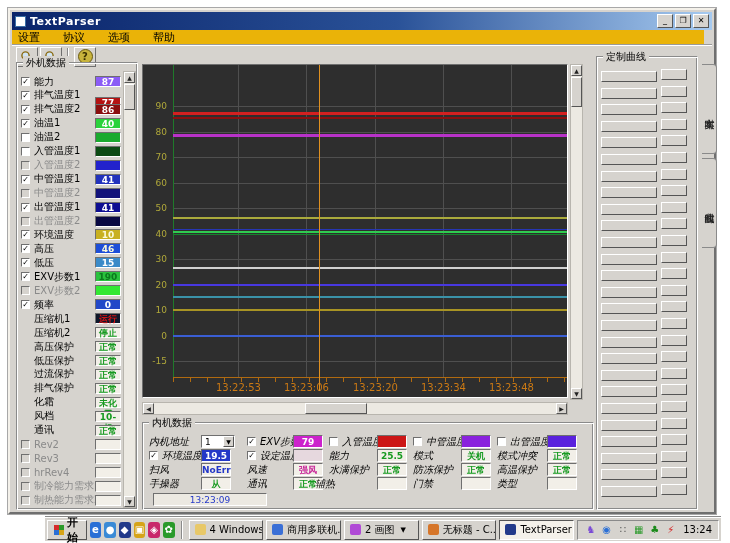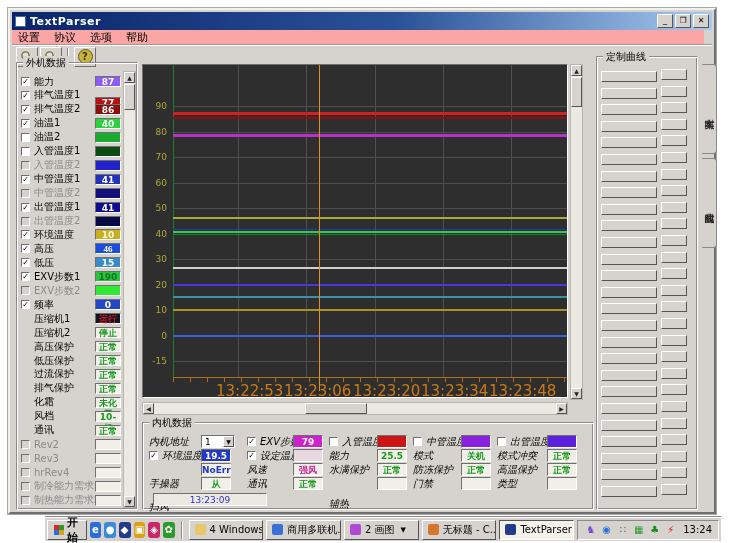--- a/index.html
+++ b/index.html
@@ -8,21 +8,21 @@
 .win{position:absolute;left:8px;top:8px;width:708px;height:506px;background:#d6d3ce;
   border:2px solid;border-color:#f4f1ea #6f6f6f #6f6f6f #f4f1ea;box-shadow:0 0 0 1px #a8a8a8;}
 .titlebar{position:absolute;left:2px;top:2px;right:2px;height:18px;
   background:linear-gradient(90deg,#0a246a 0%,#2a5298 55%,#a6caf0 100%);
   display:flex;align-items:center;padding:0 3px;color:#fff;}
 .app-ico{width:11px;height:11px;background:#fff;border:1px solid #3a6ea5;margin-right:4px;}
 .title-text{font-weight:bold;font-size:11px;letter-spacing:.5px;}
 .winbtns{margin-left:auto;display:flex;gap:2px;}
 .wbtn{width:16px;height:14px;background:#d6d3ce;border:1px solid;border-color:#fff #555 #555 #fff;
   font-size:8px;line-height:11px;text-align:center;color:#000;}
-.menubar{position:absolute;left:2px;top:20px;right:10px;height:14px;display:flex;gap:14px;padding:0 6px;align-items:center;background:#fca5a5;}
+.menubar{position:absolute;left:2px;top:20px;right:10px;height:14px;display:flex;gap:23px;padding:0 6px;align-items:center;background:#eab308;}
 .menu-item{font-size:11px;}
 .toolbar{position:absolute;left:2px;top:34px;right:2px;height:24px;border-top:1px solid #9a9a9a;box-shadow:inset 0 1px 0 #fff;display:flex;align-items:center;padding:0 4px;gap:2px;}
 .tbtn{width:22px;height:20px;background:#d6d3ce;border:1px solid;border-color:#fff #6f6f6f #6f6f6f #fff;display:flex;align-items:center;justify-content:center;}
 .tsep{width:2px;height:18px;border-left:1px solid #8a8a8a;border-right:1px solid #fff;margin:0 3px;}
 .helpico{width:15px;height:15px;border-radius:50%;background:#c8b43c;border:1px solid #6a5a10;color:#3a3000;font-weight:bold;font-size:10px;line-height:13px;text-align:center;}
 .group{position:absolute;border:1px solid;border-color:#8a8a8a #fff #fff #8a8a8a;box-shadow:inset 1px 1px 0 #fff, inset -1px -1px 0 #8a8a8a;}
 .group-label{position:absolute;top:-7px;left:6px;background:#d6d3ce;padding:0 3px;font-size:10px;}
 
 .sb-row{position:absolute;left:4px;right:16px;height:13px;display:flex;align-items:center;}
 .cb{width:9px;height:9px;background:#fff;border:1px solid;border-color:#6f6f6f #fff #fff #6f6f6f;font-size:8px;line-height:7px;text-align:center;margin-right:4px;flex:none;color:#000;}
@@ -34,21 +34,21 @@
 
 .vscroll{position:absolute;width:13px;background:#ece9e2;border:1px solid #b8b5ae;}
 .hscroll{position:absolute;height:13px;background:#ece9e2;border:1px solid #b8b5ae;}
 .sarrow{position:absolute;width:11px;height:11px;background:#d6d3ce;border:1px solid;border-color:#fff #555 #555 #fff;font-size:6px;line-height:10px;text-align:center;color:#222;}
 .sthumb{position:absolute;background:#d6d3ce;border:1px solid;border-color:#fff #555 #555 #fff;}
 
 .chart{position:absolute;left:132px;top:54px;width:426px;height:334px;background:#2e2e2e;border:1px solid;border-color:#6f6f6f #fff #fff #6f6f6f;overflow:hidden;}
 .gl-h{position:absolute;height:1px;background:#4f4f4f;}
 .gl-v{position:absolute;width:1px;background:#4f4f4f;}
 .ylab{position:absolute;width:24px;text-align:right;font-size:9px;color:#b0a83a;}
-.xlab{position:absolute;font-size:15px;color:#cc7a14;}
+.xlab{position:absolute;font-size:10px;color:#cc7a14;}
 .series{position:absolute;}
 .cursorline{position:absolute;width:1px;background:#e09020;}
 .axisline{position:absolute;height:1px;background:#b06a10;}
 .axistick{position:absolute;width:1px;height:4px;background:#b06a10;}
 .edgeline{position:absolute;width:1px;background:#1f7a2a;}
 
 .bp-label{position:absolute;font-size:10px;white-space:nowrap;display:flex;align-items:center;height:13px;font-style:italic;}
 .bp-cell{position:absolute;width:30px;height:13px;font-size:9px;line-height:12px;text-align:center;font-weight:bold;
   border:1px solid;border-color:#6f6f6f #fff #fff #6f6f6f;}
 .bp-drop{position:absolute;width:34px;height:13px;background:#fff;border:1px solid;border-color:#6f6f6f #fff #fff #6f6f6f;font-size:9px;line-height:12px;padding-left:3px;}
@@ -176,21 +176,21 @@
             <span class="sb-badge" style="background: rgb(8, 8, 66); color: rgb(255, 255, 255);"></span>
           </div>
           <div class="sb-row" style="top: 165.45px;">
             <span class="cb">✓</span>
             <span class="sb-label">环境温度</span>
             <span class="sb-badge" style="background: rgb(200, 176, 32); color: rgb(250, 250, 218);">10</span>
           </div>
           <div class="sb-row" style="top: 179.4px;">
             <span class="cb">✓</span>
             <span class="sb-label">高压</span>
-            <span class="sb-badge" style="background: #1d4ed8; color: rgb(250, 250, 218); font-family: Liberation Serif, serif;">46</span>
+            <span class="sb-badge" style="background: #1d4ed8; color: rgb(250, 250, 218);">46</span>
           </div>
           <div class="sb-row" style="top: 193.35px;">
             <span class="cb">✓</span>
             <span class="sb-label">低压</span>
             <span class="sb-badge" style="background: rgb(58, 138, 200); color: rgb(255, 255, 255);">15</span>
           </div>
           <div class="sb-row" style="top: 207.3px;">
             <span class="cb">✓</span>
             <span class="sb-label">EXV步数1</span>
             <span class="sb-badge" style="background: rgb(42, 194, 62); color: rgb(12, 122, 30);">190</span>
@@ -372,21 +372,21 @@
     <div class="group" style="left:132px;top:412px;width:452px;height:88px;">
       <span class="group-label">内机数据</span>
       <div id="bpCols" style="position:absolute;inset:0;">
           <div class="bp-label" style="left: 6px; top: 12px;">
             <span>内机地址</span>
           </div>
           <div class="bp-label" style="left: 6px; top: 26px;">
             <span class="cb">✓</span>
             <span>环境温度</span>
           </div>
-          <div class="bp-label" style="left: 6px; top: 40px; margin-top: 37px;">
+          <div class="bp-label" style="left: 6px; top: 40px;">
             <span>扫风</span>
           </div>
           <div class="bp-label" style="left: 6px; top: 54px;">
             <span>手操器</span>
           </div>
           <div class="bp-drop" style="left: 58px; top: 12px;">1<span class="bp-droparrow">▼</span></div>
           <div class="bp-cell" style="left: 58px; top: 26px; background: rgb(36, 56, 200); color: rgb(255, 255, 255);">19.5</div>
           <div class="bp-cell" style="left: 58px; top: 40px; background: rgb(242, 239, 232); color: rgb(36, 56, 200);">NoErr</div>
           <div class="bp-cell" style="left: 58px; top: 54px; background: rgb(242, 239, 232); color: rgb(22, 154, 32);">从</div>
           <div class="bp-label" style="left: 104px; top: 12px;">
@@ -410,21 +410,21 @@
           <div class="bp-label" style="left: 186px; top: 12px;">
             <span class="cb"></span>
             <span>入管温度</span>
           </div>
           <div class="bp-label" style="left: 186px; top: 26px;">
             <span>能力</span>
           </div>
           <div class="bp-label" style="left: 186px; top: 40px;">
             <span>水满保护</span>
           </div>
-          <div class="bp-label" style="left: 186px; top: 54px; margin-top: 20px;">
+          <div class="bp-label" style="left: 172px; top: 54px;">
             <span>辅热</span>
           </div>
           <div class="bp-cell" style="left: 234px; top: 12px; background: rgb(204, 22, 22); color: rgb(255, 255, 255);"></div>
           <div class="bp-cell" style="left: 234px; top: 26px; background: rgb(242, 239, 232); color: rgb(22, 154, 32);">25.5</div>
           <div class="bp-cell" style="left: 234px; top: 40px; background: rgb(242, 239, 232); color: rgb(22, 154, 32);">正常</div>
           <div class="bp-cell" style="left: 234px; top: 54px; background: rgb(242, 239, 232); color: rgb(0, 0, 0);"></div>
           <div class="bp-label" style="left: 270px; top: 12px;">
             <span class="cb"></span>
             <span>中管温度</span>
           </div>

